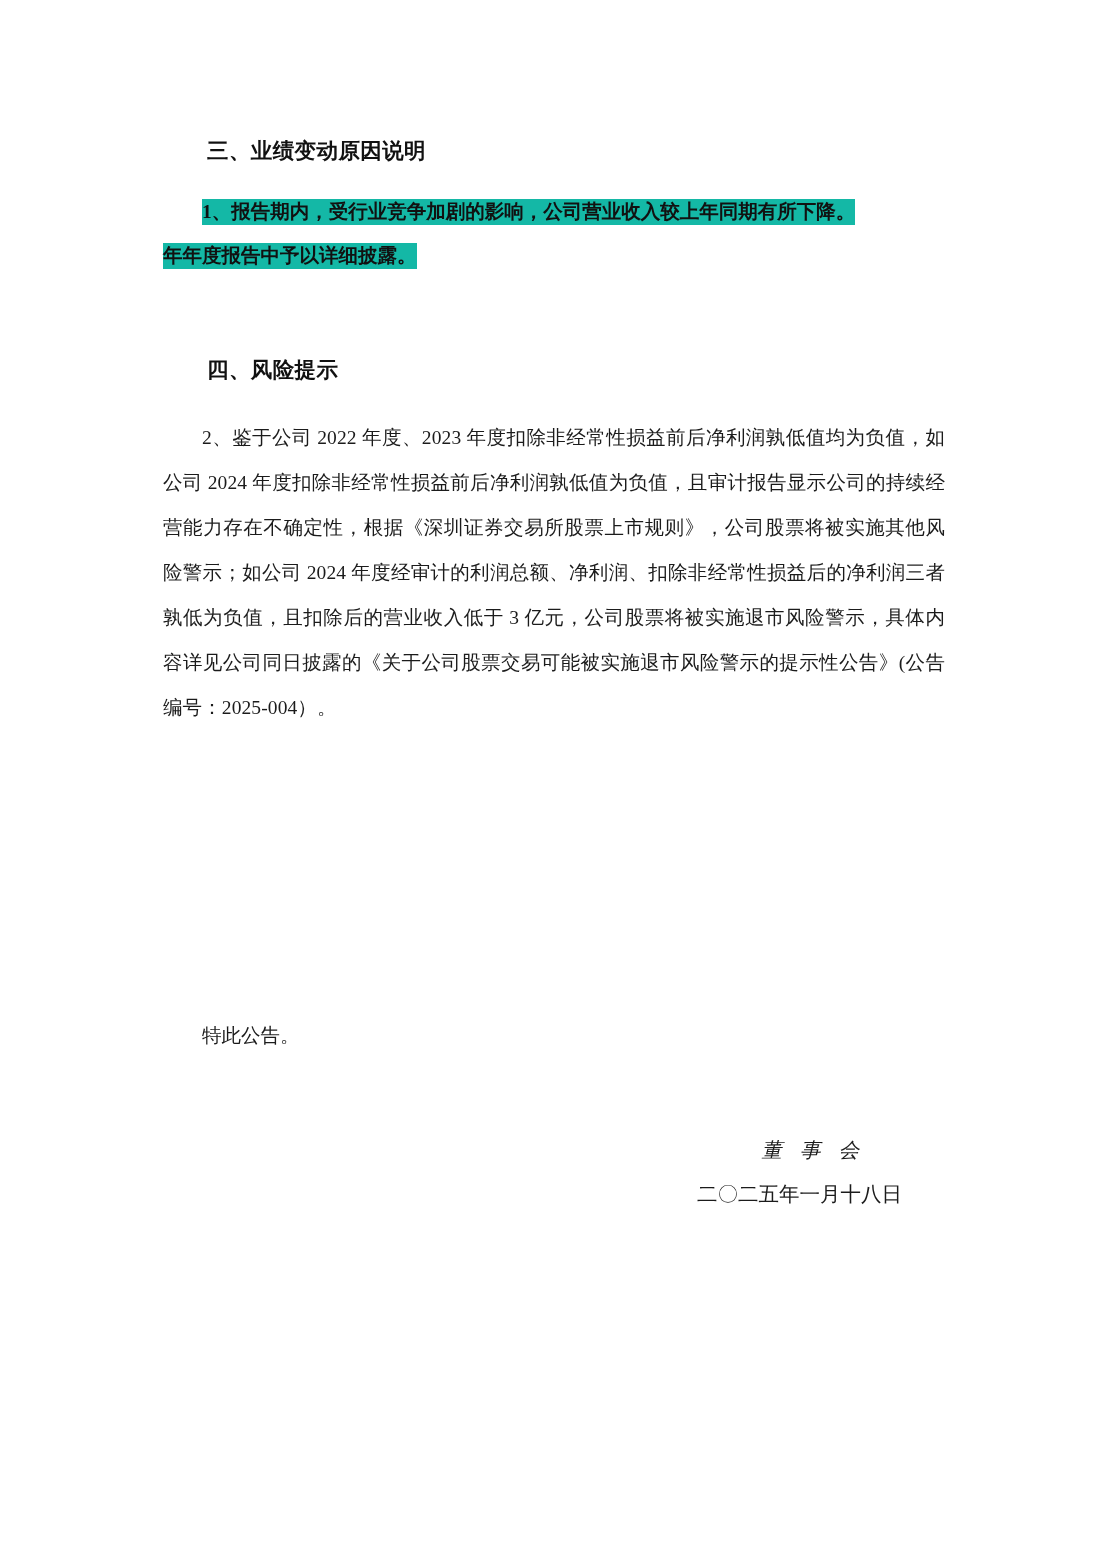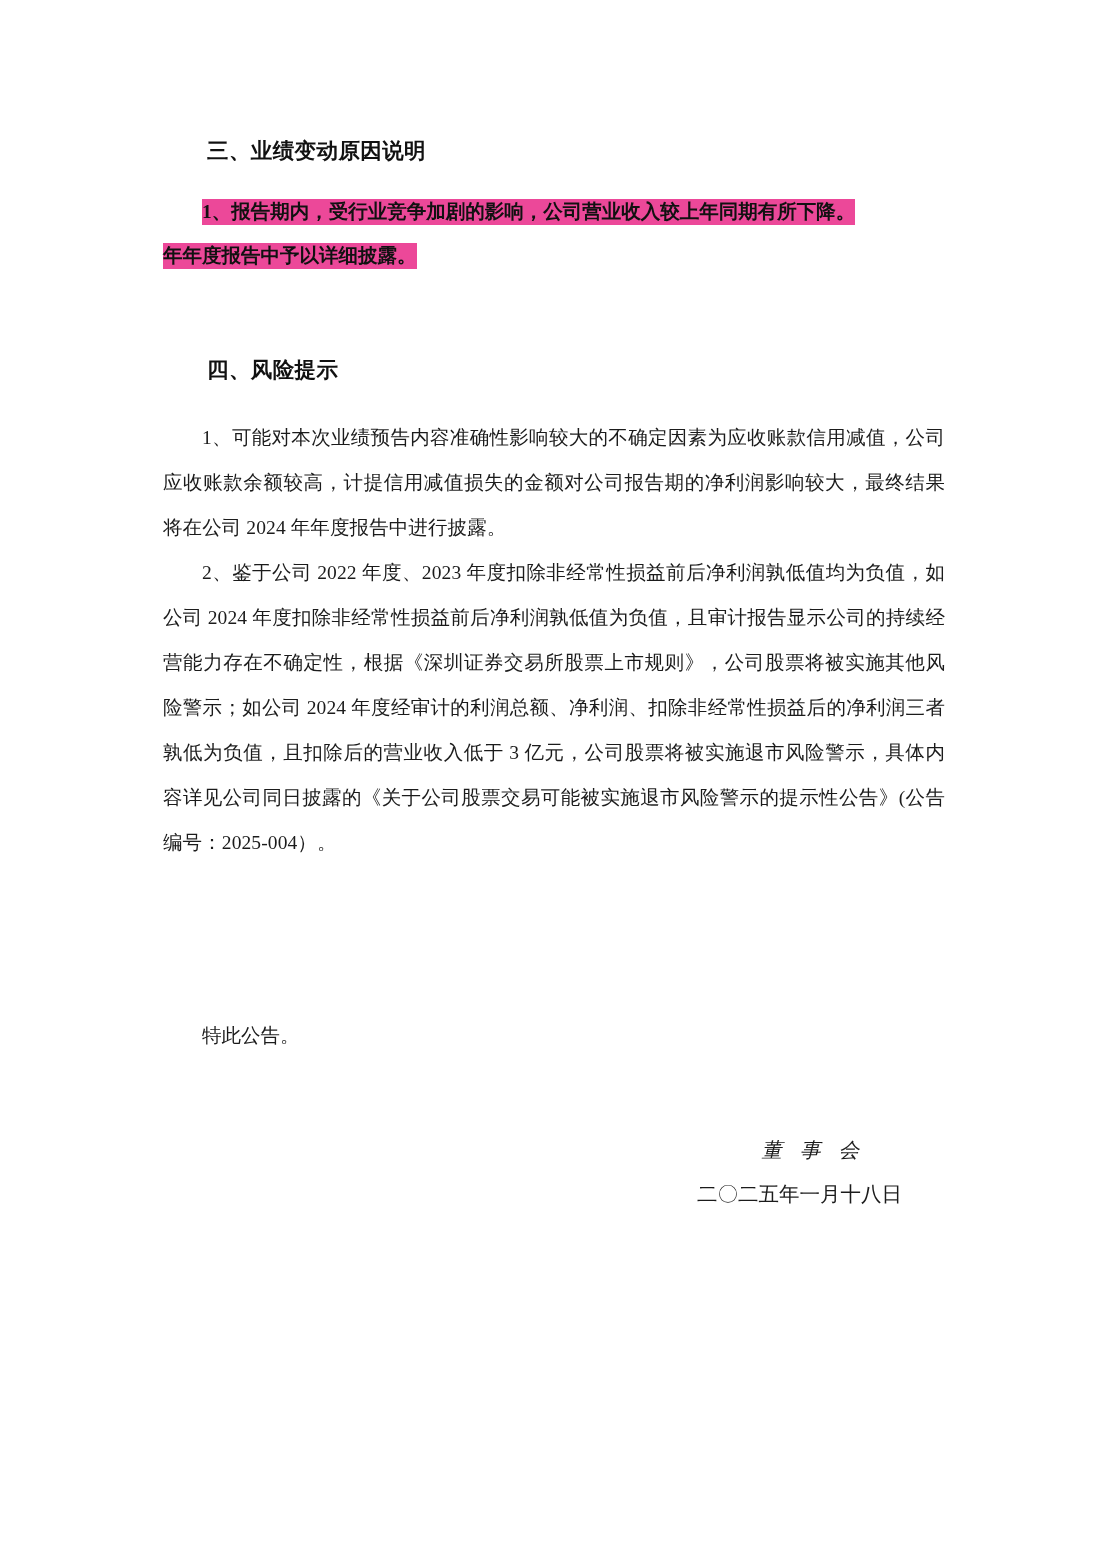--- a/index.html
+++ b/index.html
@@ -48,21 +48,21 @@
   
   .hl-block { position: absolute; left: 0; top: 190px; width: 782px; }
   .hl-line {
     font-size: 19.5px;
     line-height: 44px;
     font-weight: bold;
     color: #111111;
     white-space: nowrap;
   }
   .hl-line .mark {
-    background: #ec4899;
+    background: #14b8a6;
     padding: 2px 0 3px 0;
     box-decoration-break: clone;
     -webkit-box-decoration-break: clone;
   }
   .hl-indent { padding-left: 39px; }
   .hl-indent .mark { padding-left: 0; }
 
   
   .body-block {
     position: absolute;
@@ -119,21 +119,20 @@
     <div class="heading heading-1">三、业绩变动原因说明</div>
 
     <div class="hl-block">
       <div class="hl-line hl-indent"><span class="mark">1、报告期内，受行业竞争加剧的影响，公司营业收入较上年同期有所下降。</span></div>
       <div class="hl-line"><span class="mark">年年度报告中予以详细披露。</span></div>
     </div>
 
     <div class="heading heading-2">四、风险提示</div>
 
     <div class="body-block">
-      <p class="para">1、可能对本次业绩预告内容准确性影响较大的不确定因素为应收账款信用减值，公司应收账款余额较高，计提信用减值损失的金额对公司报告期的净利润影响较大，最终结果将在公司 2024 年年度报告中进行披露。</p>
       <p class="para">2、鉴于公司 2022 年度、2023 年度扣除非经常性损益前后净利润孰低值均为负值，如公司 2024 年度扣除非经常性损益前后净利润孰低值为负值，且审计报告显示公司的持续经营能力存在不确定性，根据《深圳证券交易所股票上市规则》，公司股票将被实施其他风险警示；如公司 2024 年度经审计的利润总额、净利润、扣除非经常性损益后的净利润三者孰低为负值，且扣除后的营业收入低于 3 亿元，公司股票将被实施退市风险警示，具体内容详见公司同日披露的《关于公司股票交易可能被实施退市风险警示的提示性公告》(公告编号：2025-004）。</p>
     </div>
 
     <div class="notice">特此公告。</div>
 
     <div class="sign-block">
       <div class="sign-line sign-board">董事会</div>
       <div class="sign-line sign-date">二〇二五年一月十八日</div>
     </div>
 

